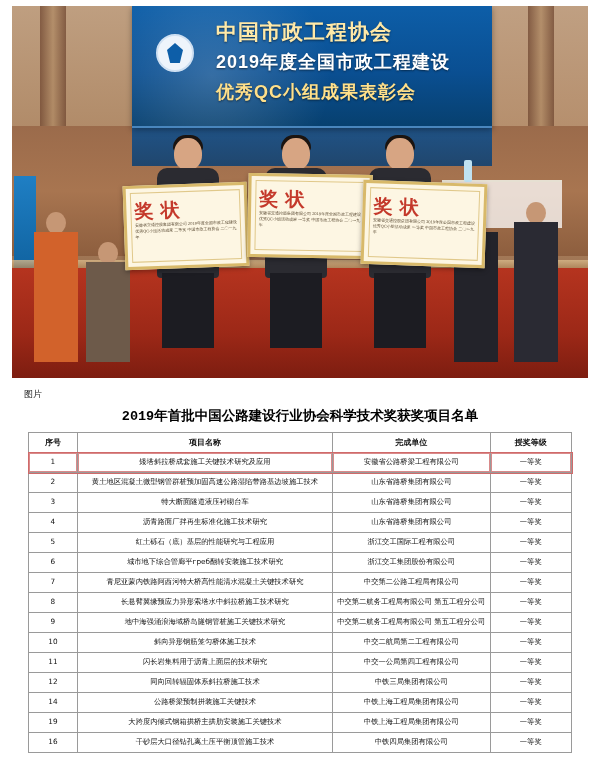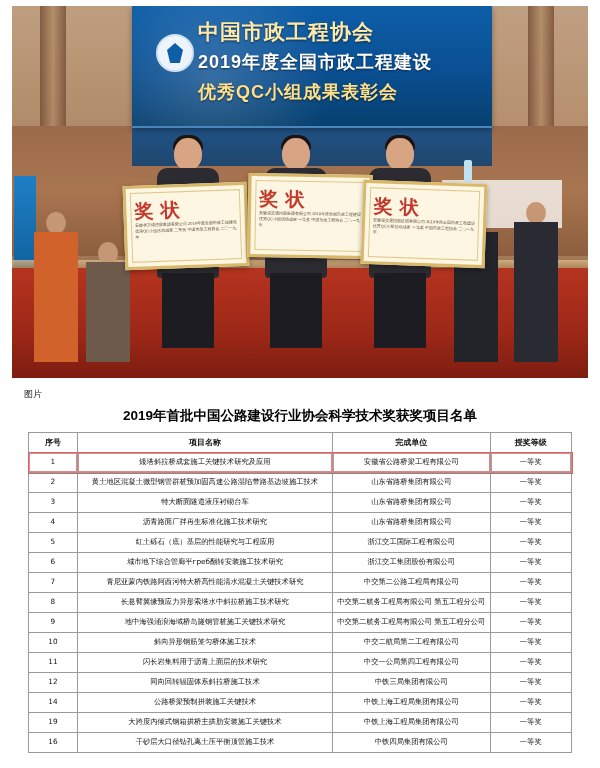--- a/index.html
+++ b/index.html
@@ -78,21 +78,21 @@
   .banner .logo-circle:after {
     content: "";
     position: absolute;
     left: 9px; top: 7px;
     width: 16px; height: 20px;
     background: #0d5ea8;
     clip-path: polygon(50% 0, 100% 35%, 80% 100%, 20% 100%, 0 35%);
   }
   .banner-line1, .banner-line2, .banner-line3 {
     position: absolute;
-    left: 66px;
+    left: 84px;
     color: #ffffff;
     font-weight: bold;
     text-shadow: 0 1px 2px rgba(0,0,0,.5);
     white-space: nowrap;
     letter-spacing: 1px;
   }
   .banner-line1 { top: 12px; font-size: 21px; color: #ffe9a8; }
   .banner-line2 { top: 44px; font-size: 18px; color: #ffffff; }
   .banner-line3 { top: 74px; font-size: 18px; color: #ffe08a; }
 
@@ -240,21 +240,21 @@
   
   .doc {
     margin: 6px 28px 0 28px;
   }
   .doc-title {
     text-align: center;
     font-size: 13.5px;
     font-weight: bold;
     color: #000;
     margin: 6px 0 7px 0;
-    font-family: Liberation Sans, sans-serif;
+    font-family: Liberation Mono, monospace;
   }
   table.award {
     width: 100%;
     border-collapse: collapse;
     table-layout: fixed;
     font-family: "DejaVu Sans", sans-serif;
   }
   table.award th, table.award td {
     border: 1px solid #9a9a9a;
     padding: 3px 2px;

